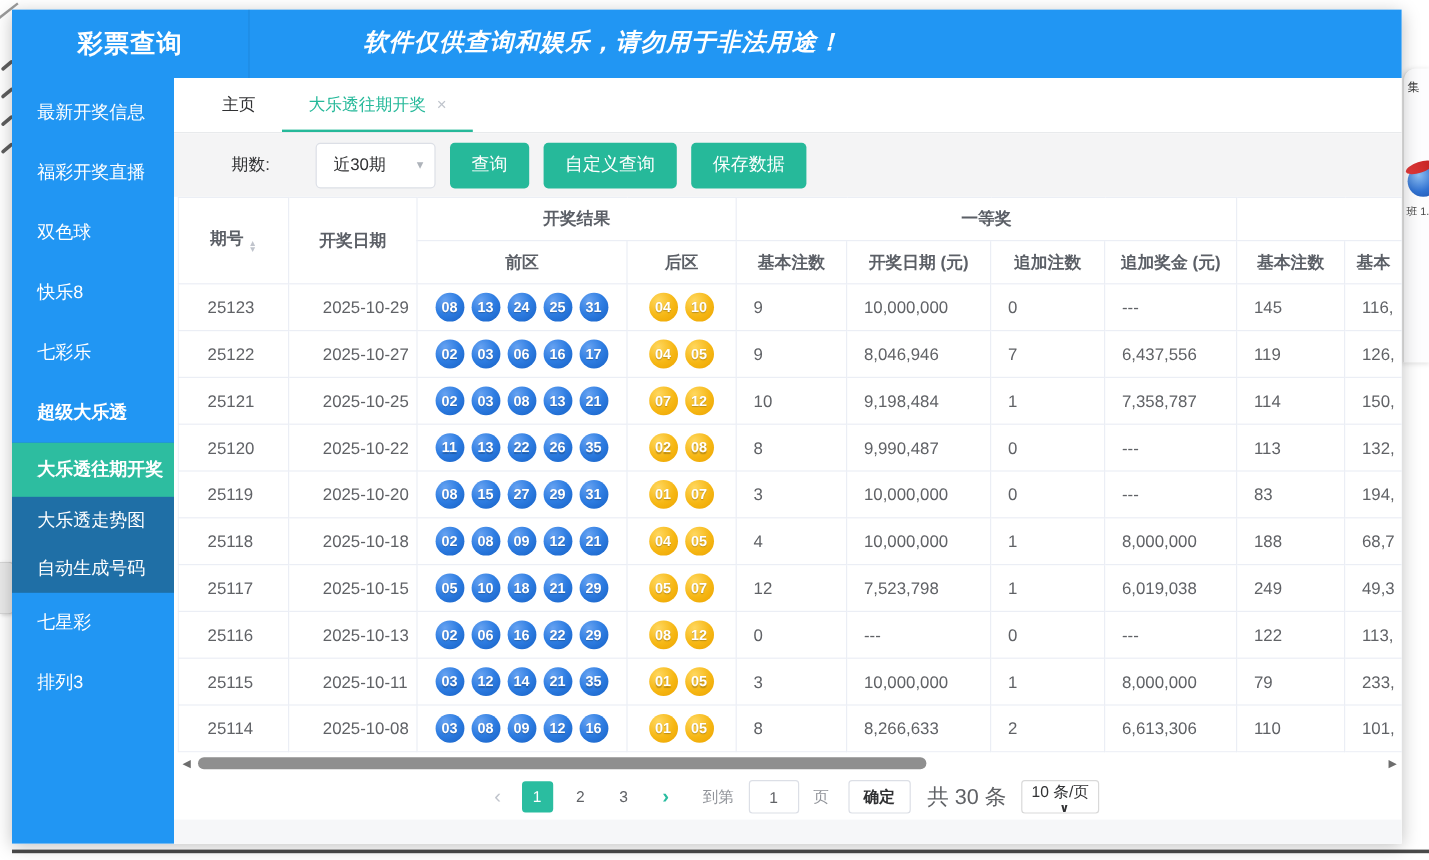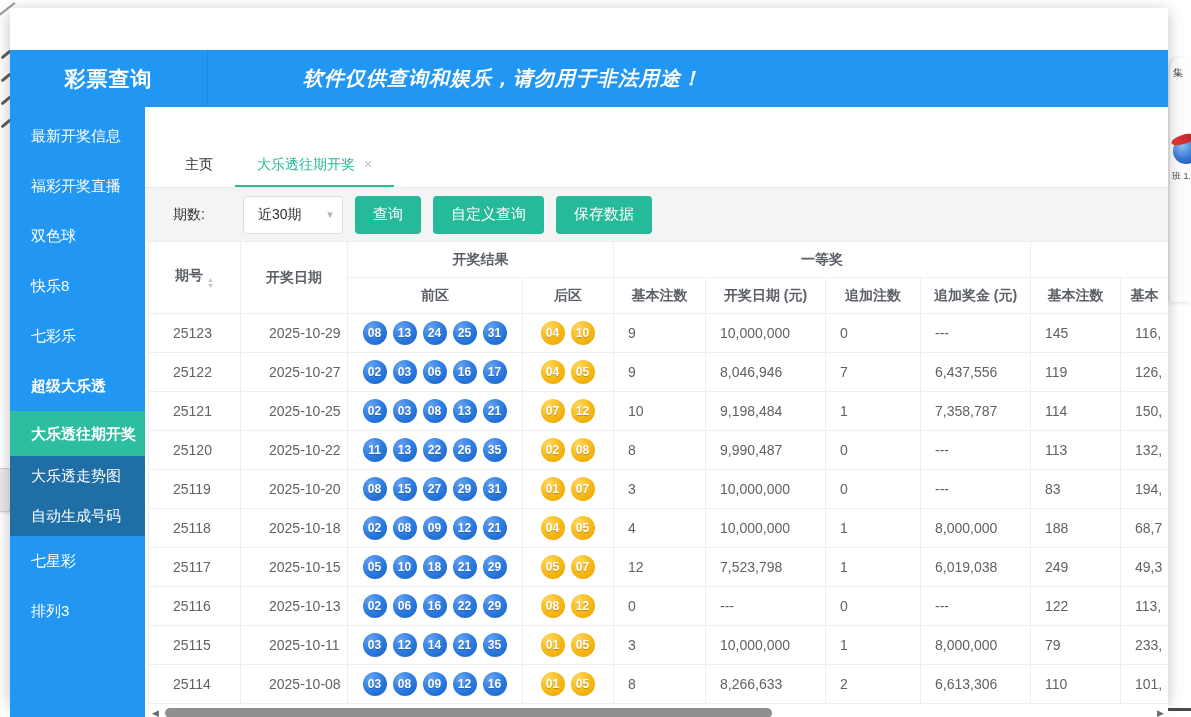--- a/index.html
+++ b/index.html
@@ -37,21 +37,21 @@
     transform:rotate(-18deg);
   }
   .peek-bottom-text { font-size:9px; color:#4a4a4a; margin:6px 0 0 2px; white-space:nowrap; }
 
   
   .app-window {
     position:absolute; left:10px; top:8px; width:1158px; height:695px;
     background:#fff; box-shadow:0 3px 14px rgba(0,0,0,.25);
   }
 
-  header.app-header { height:57px; background:#2196f3; position:relative; display:flex;margin-top:42px; }
+  header.app-header { height:57px; background:#2196f3; position:relative; display:flex; }
   .app-title {
     width:198px; line-height:57px; text-align:center;
     color:#fff; font-size:21px; font-weight:700; letter-spacing:1px;
     border-right:1px solid rgba(0,0,0,.08);
   }
   .banner {
     position:absolute; left:293px; top:0; line-height:57px;
     color:#fff; font-size:20px; font-weight:700; font-style:italic; letter-spacing:1px;
     white-space:nowrap;
   }
@@ -63,28 +63,28 @@
   .side-item {
     height:50px; line-height:50px; padding-left:21px;
     color:#fff; font-size:15px; cursor:pointer; white-space:nowrap;
   }
   .side-item.bold { font-weight:700; }
   .submenu { background:#1f6fa6; }
   .sub-item { height:40px; line-height:40px; padding-left:21px; color:#fff; font-size:15px; cursor:pointer; white-space:nowrap; }
   .sub-item.sub-active { height:45px; line-height:45px; background:#2dbda0; font-weight:700; }
 
   
-  .content { flex:1; background:#fff; display:flex; flex-direction:column; min-width:0;margin-top:35px; }
+  .content { flex:1; background:#fff; display:flex; flex-direction:column; min-width:0; }
 
   .tabbar { height:46px; flex:none; border-bottom:1px solid #e8eaec; padding-left:18px; display:flex; }
   .tab { line-height:44px; padding:0 22px; font-size:14px; color:#303133; cursor:pointer; }
   .tab.active { color:#26b99a; border-bottom:2px solid #26b99a; }
   .tab .close { color:#bfc4cc; margin-left:9px; font-size:14px; }
 
-  .querybar { height:53px; flex:none; background:#f4f4f5; display:flex; align-items:center; padding-left:28px; }
+  .querybar { height:53px; flex:none; background:#f4f4f5; display:flex; align-items:center; padding-left:48px; }
   .q-label { font-size:14px; color:#303133; margin-right:38px; }
   .select {
     width:100px; height:38px; background:#fff; border:1px solid #dcdfe6; border-radius:4px;
     display:flex; align-items:center; justify-content:space-between;
     padding:0 9px 0 14px; font-size:14px; color:#303133; cursor:pointer;
   }
   .select .caret { color:#aeb3ba; font-size:11px; }
   .btn {
     height:38px; border:none; border-radius:4px; background:#26b99a; color:#fff;
     font-size:15px; padding:0 18px; margin-left:12px; cursor:pointer;

